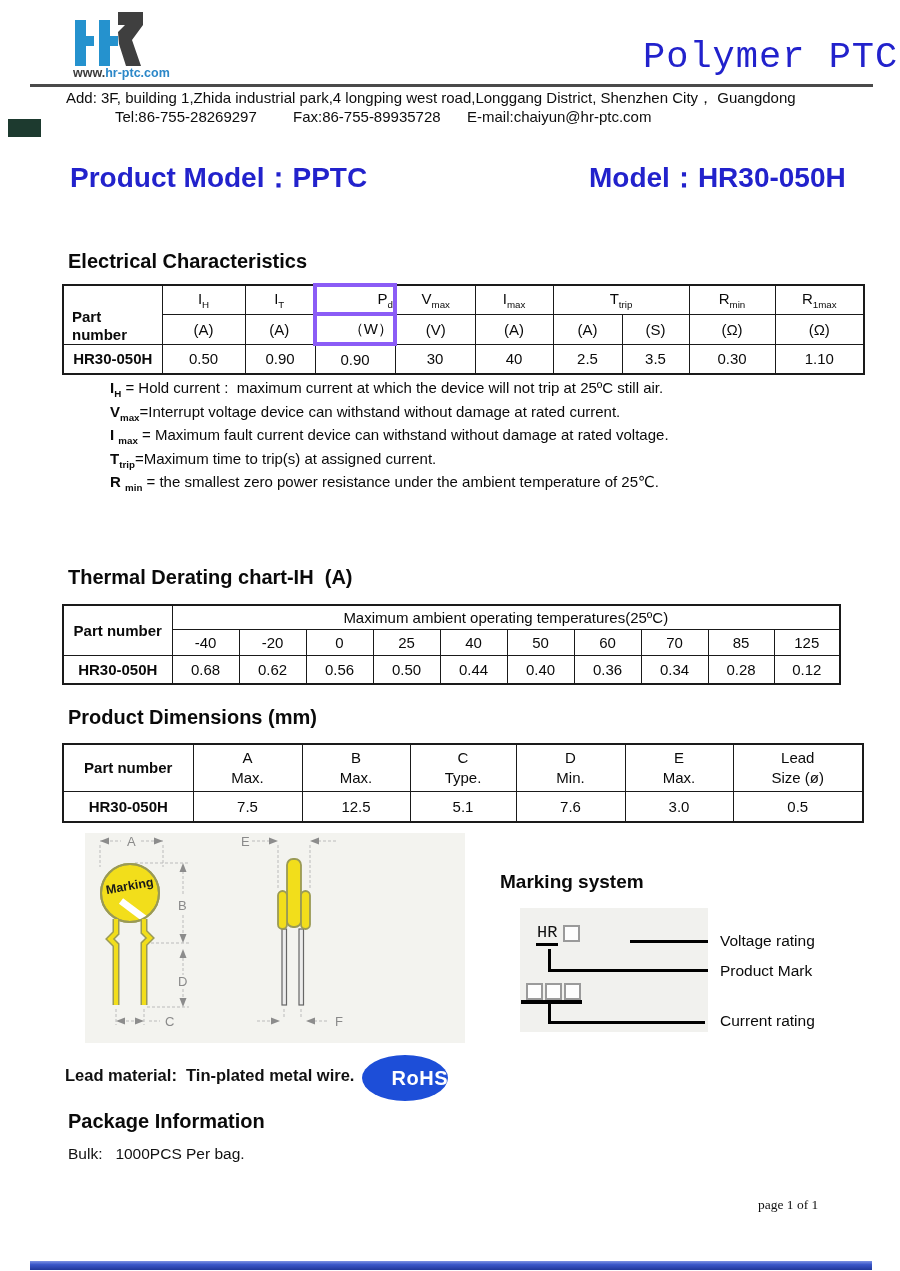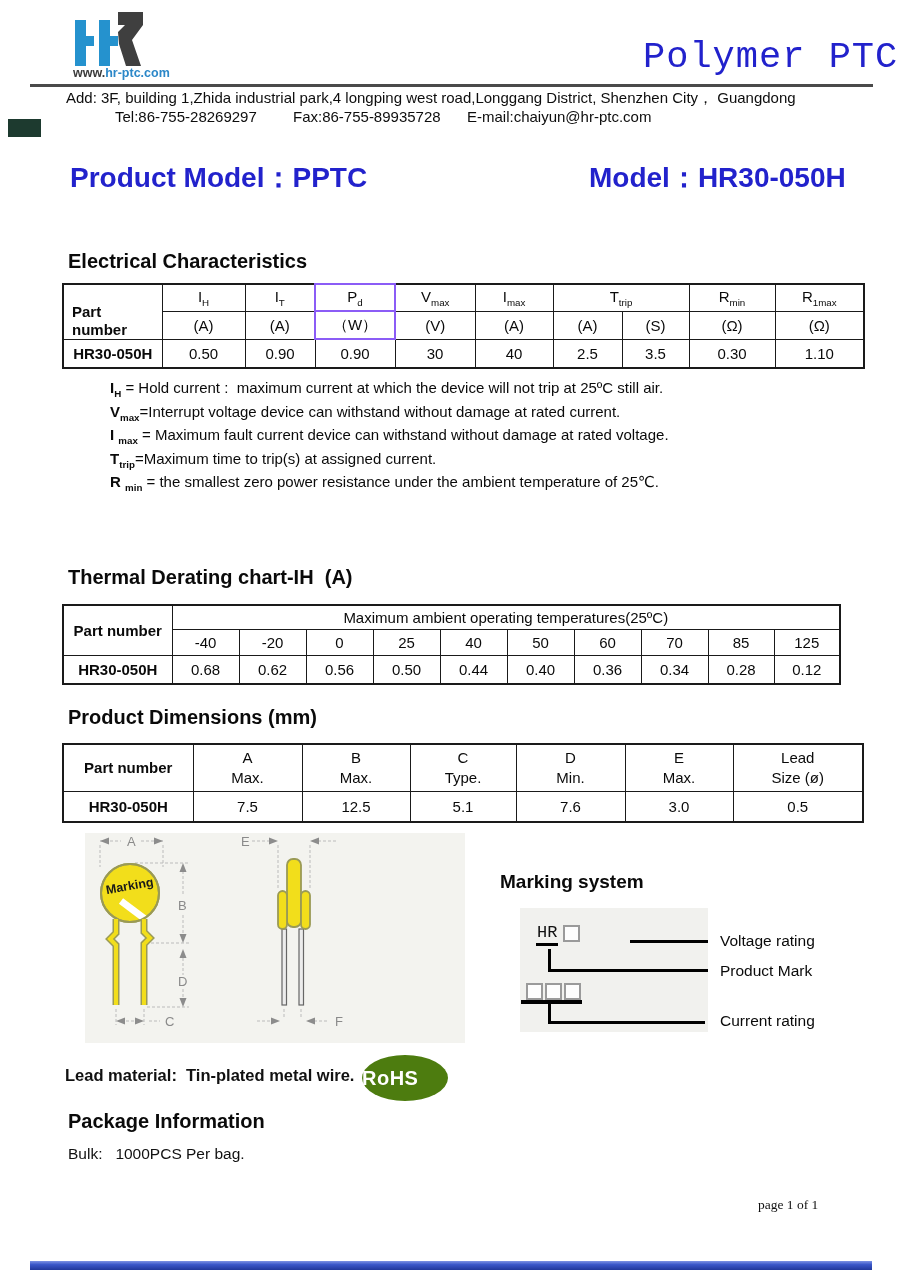--- a/index.html
+++ b/index.html
@@ -37,21 +37,21 @@
   table{border-collapse:collapse;table-layout:fixed;font-size:15px;color:#0a0a0a;}
   td,th{border:1px solid #1a1a1a;text-align:center;vertical-align:middle;padding:0;font-weight:normal;overflow:hidden;}
   table{border:2px solid #1a1a1a;}
   sub{font-size:0.65em;}
   #table-electrical{left:62px;top:283px;width:801px;}
   #table-electrical tr.r-sym td{height:25px;}
   #table-electrical tr.r-unit td{height:26px;}
   #table-electrical tr.r-data td{height:27px;}
   #table-electrical .part-cell{text-align:left;vertical-align:bottom;font-weight:bold;
       padding-left:8px;line-height:1.2;}
-  #table-electrical .pd-cell{border:2px solid #8b5cf6;}
+  #table-electrical .pd-cell{border:4px solid #8b5cf6;text-align:right;}
   #table-thermal{left:62px;top:604px;width:777px;}
   #table-thermal tr.r-span td{height:23px;}
   #table-thermal tr.r-temp td{height:25px;}
   #table-thermal tr.r-data td{height:27px;}
   #table-dims{left:62px;top:743px;width:800px;}
   #table-dims tr.r-head td{height:46px;line-height:1.35;}
   #table-dims tr.r-data td{height:29px;}
   .bold{font-weight:bold;}
 
   
@@ -79,22 +79,22 @@
   #line-bar{left:521px;top:1000px;width:61px;height:4px;}
   #line-cur-v{left:548px;top:1004px;width:3px;height:20px;}
   #line-cur-h{left:548px;top:1021px;width:157px;height:3px;}
   .mark-label{font-size:15.5px;color:#0a0a0a;}
   #label-voltage{left:720px;top:932px;}
   #label-product{left:720px;top:962px;}
   #label-current{left:720px;top:1012px;}
 
   
   #lead-material{left:65px;top:1066px;font-size:16.5px;font-weight:bold;}
-  #rohs{left:362px;top:1055px;width:86px;height:46px;border-radius:50%;background:#4d7c0f;
-        color:#fff;font-size:20px;font-weight:bold;text-align:left;line-height:46px;letter-spacing:0.5px;}
+  #rohs{left:362px;top:1055px;width:86px;height:46px;border-radius:50%;background:#1d4ed8;
+        color:#fff;font-size:20px;font-weight:bold;text-align:right;line-height:46px;letter-spacing:0.5px;}
   #h2-package{left:68px;top:1110px;}
   #bulk{left:68px;top:1145px;font-size:15.5px;}
   #page-num{left:758px;top:1197px;font-size:13.5px;font-family:"Liberation Serif","DejaVu Serif",serif;}
   #bottom-bar{left:30px;top:1261px;width:842px;height:9px;
       background:linear-gradient(180deg,#7c92e4 0%,#3a57c8 40%,#21389b 100%);}
 </style>
 </head>
 <body>
 
 <div id="page">

